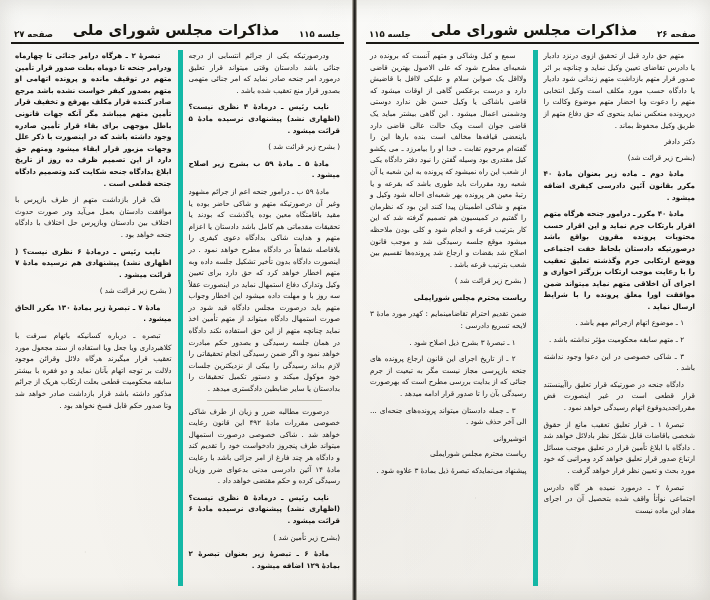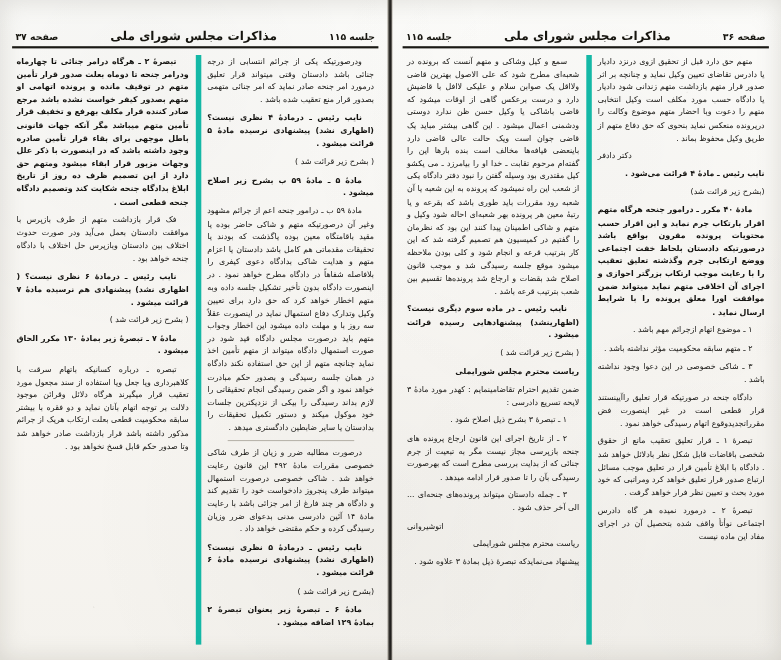--- a/index.html
+++ b/index.html
@@ -48,21 +48,21 @@
     justify-content:space-between;
     font-size:8.5px;
     font-weight:bold;
     color:#16150f;
     letter-spacing:0px;
     padding:0 5px 2px 5px;
     height:13px;
     box-sizing:border-box;
   }
   .hdr-side{white-space:nowrap;}
-  .hdr-center{white-space:nowrap;font-size:11px;}
+  .hdr-center{white-space:nowrap;font-size:15px;}
   .header-rule{
     height:2px;
     background:#1a1915;
     margin:1px 2px 6px 2px;
   }
   .columns{
     direction:rtl;
     display:flex;
     flex-direction:row;
     gap:0px;
@@ -84,21 +84,21 @@
     color:#141310;
     margin:0 0 5px 0;
     text-indent:0;
   }
   .para.indent{text-indent:11px;}
   .para.center{text-align:right;text-indent:0;}
   .para.rightish{text-indent:0;}
   .lead{font-weight:bold;}
   .sig{
     direction:rtl;
-    text-align:left;
+    text-align:right;
     font-size:7.2px;
     line-height:11.6px;
     color:#141310;
     margin:3px 0 4px 0;
   }
   .rule-short{
     height:1px;background:#b9b5ac;margin:4px 18px 5px 18px;
   }
   
   .speckle{
@@ -136,21 +136,21 @@
 
       <div class="col first">
         <p class="para indent">ودرصورتیکه یکی از جرائم انتسابی از درجه جنائی باشد دادستان وقتی میتواند قرار تعلیق درمورد امر جنحه صادر نماید که امر جنائی متهمی بصدور قرار منع تعقیب شده باشد .</p>
         <p class="para indent lead">نایب رئیس ـ درمادهٔ ۴ نظری نیست؟ (اظهاری نشد) پیشنهادی نرسیده مادهٔ ۵ قرائت میشود .</p>
         <p class="para center">( بشرح زیر قرائت شد )</p>
         <p class="para indent lead">مادهٔ ۵ ـ مادهٔ ۵۹ ب بشرح زیر اصلاح میشود .</p>
         <p class="para indent">مادهٔ ۵۹ ب ـ درامور جنحه اعم از جرائم مشهود وغیر آن درصورتیکه متهم و شاکی حاضر بوده یا مقید باقامتگاه معین بوده یاگذشت که بودند یا تحقیقات مقدماتی هم کامل باشد دادستان یا اعزام متهم و هدایت شاکی بدادگاه دعوی کیفری را بلافاصله شفاهاً در دادگاه مطرح خواهد نمود . در اینصورت دادگاه بدون تأخیر تشکیل جلسه داده وبه متهم اخطار خواهد کرد که حق دارد برای تعیین وکیل وتدارک دفاع استمهال نماید در اینصورت عقلاً سه روز با و مهلت داده میشود این اخطار وجواب متهم باید درصورت مجلس دادگاه قید شود در صورت استمهال دادگاه میتواند از متهم تأمین اخذ نماید چنانچه متهم از این حق استفاده نکند دادگاه در همان جلسه رسیدگی و بصدور حکم مبادرت خواهد نمود و اگر ضمن رسیدگی انجام تحقیقاتی را لازم بداند رسیدگی را بیکی از نزدیکترین جلسات خود موکول میکند و دستور تکمیل تحقیقات را بدادستان یا سایر ضابطین دادگستری میدهد .</p>
         <div class="rule-short"></div>
         <p class="para indent">درصورت مطالبه ضرر و زیان از طرف شاکی خصوصی مقررات مادهٔ ۴۹۲ این قانون رعایت خواهد شد . شاکی خصوصی درصورت استمهال میتواند طرف پنجروز دادخواست خود را تقدیم کند و دادگاه هر چند فارغ از امر جزائی باشد با رعایت مادهٔ ۱۴ آئین دادرسی مدنی بدعوای ضرر وزیان رسیدگی کرده و حکم مقتضی خواهد داد .</p>
         <p class="para indent lead">نایب رئیس ـ درمادهٔ ۵ نظری نیست؟ (اظهاری نشد) پیشنهادی نرسیده مادهٔ ۶ قرائت میشود .</p>
-        <p class="para center">(بشرح زیر قرائت شد )</p>
+        <p class="para center">(بشرح زیر تأمین شد )</p>
         <p class="para indent lead">مادهٔ ۶ ـ تبصرهٔ زیر بعنوان تبصرهٔ ۲ بمادهٔ ۱۲۹ اضافه میشود .</p>
       </div>
 
       <div class="col">
         <p class="para indent lead">تبصرهٔ ۲ ـ هرگاه درامر جنائی تا چهارماه ودرامر جنحه تا دوماه بعلت صدور قرار تأمین متهم در توقیف مانده و پرونده اتهامی او متهم بصدور کیفر خواست نشده باشد مرجع صادر کننده قرار مکلف بهرفع و تخفیف قرار تأمین متهم میباشد مگر آنکه جهات قانونی باطل موجهی برای بقاء قرار تأمین صادره وجود داشته باشد که در اینصورت با ذکر علل وجهات مزبور قرار ابقاء میشود ومتهم حق دارد از این تصمیم ظرف ده روز از تاریخ ابلاغ بدادگاه جنحه شکایت کند وتصمیم دادگاه جنحه قطعی است .</p>
         <p class="para indent">فک قرار بازداشت متهم از طرف بازپرس با موافقت دادستان بعمل می‌آید ودر صورت حدوث اختلاف بین دادستان وبازپرس حل اختلاف با دادگاه جنحه خواهد بود .</p>
         <p class="para indent lead">نایب رئیس ـ درمادهٔ ۶ نظری نیست؟ ( اظهاری نشد) پیشنهادی هم نرسیده مادهٔ ۷ قرائت میشود .</p>
         <p class="para center">( بشرح زیر قرائت شد )</p>
         <p class="para indent lead">مادهٔ ۷ ـ تبصرهٔ زیر بمادهٔ ۱۳۰ مکرر الحاق میشود .</p>
         <p class="para indent">تبصره ـ درباره کسانیکه باتهام سرقت با کلاهبرداری ویا جعل ویا استفاده از سند مجعول مورد تعقیب قرار میگیرند هرگاه دلائل وقرائن موجود دلالت بر توجه اتهام بآنان نماید و دو فقره با بیشتر سابقه محکومیت قطعی بعلت ارتکاب هریک از جرائم مذکور داشته باشد قرار بازداشت صادر خواهد شد وتا صدور حکم قابل فسخ نخواهد بود .</p>
@@ -166,34 +166,33 @@
       <span class="hdr-center">مذاکرات مجلس شورای ملی</span>
       <span class="hdr-side">جلسه ۱۱۵</span>
     </div>
     <div class="header-rule"></div>
 
     <div class="columns">
 
       <div class="col first">
         <p class="para indent">متهم حق دارد قبل از تحقیق ازوی درنزد دادیار یا دادرس تقاضای تعیین وکیل نماید و چنانچه بر اثر صدور قرار متهم بازداشت متهم زندانی شود دادیار یا دادگاه حسب مورد مکلف است وکیل انتخابی متهم را دعوت وبا احضار متهم موضوع وکالت را درپرونده منعکس نماید بنحوی که حق دفاع متهم از طریق وکیل محفوظ بماند .</p>
         <p class="sig">دکتر دادفر</p>
-        <p class="para center lead">نایب رئیس ـ مادهٔ ۴ قرائت می‌شود .</p>
         <p class="para center">(بشرح زیر قرائت شد)</p>
+        <p class="para indent lead">مادهٔ دوم ـ ماده زیر بعنوان مادهٔ ۴۰ مکرر بقانون آئین دادرسی کیفری اضافه میشود .</p>
         <p class="para indent lead">مادهٔ ۴۰ مکرر ـ درامور جنحه هرگاه متهم اقرار بارتکاب جرم نماید و این اقرار حسب محتویات پرونده مقرون بواقع باشد درصورتیکه دادستان بلحاظ خفت اجتماعی ووضع ارتکابی جرم وگذشته تعلیق تعقیب را با رعایت موجب ارتکاب بزرگتر احوازی و اجرای آن اخلاقی متهم نماید میتواند ضمن موافقت اورا معلق پرونده را با شرایط ارسال نماید .</p>
         <p class="para indent">۱ ـ موضوع اتهام ازجرائم مهم باشد .</p>
         <p class="para indent">۲ ـ متهم سابقه محکومیت مؤثر نداشته باشد .</p>
         <p class="para indent">۳ ـ شاکی خصوصی در این دعوا وجود نداشته باشد .</p>
         <p class="para indent">دادگاه جنحه در صورتیکه قرار تعلیق راآیینستند قرار قطعی است در غیر اینصورت فض مقرراتجدیدوقوع اتهام رسیدگی خواهد نمود .</p>
         <p class="para indent">تبصرهٔ ۱ ـ قرار تعلیق تعقیب مانع از حقوق شخصی باقاضات قابل شکل نظر بادلائل خواهد شد . دادگاه با ابلاغ تأمین قرار در تعلیق موجب مسائل ارتباع صدور قرار تعلیق خواهد کرد ومراتبی که خود مورد بحث و تعیین نظر فرار خواهد گرفت .</p>
         <p class="para indent">تبصرهٔ ۲ ـ درمورد نمیده هر گاه دادرس اجتماعی نوأتأ واقف شده بتحصیل آن در اجرای مفاد این ماده نیست</p>
       </div>
 
       <div class="col">
         <p class="para indent">سمع و کیل وشاکی و متهم آنست که برونده در شعبه‌ای مطرح شود که علی الاصول بهترین قاضی ولااقل یک صوابن سلام و علیکی لاافل با قاضیش دارد و درست برعکس گاهی از اوقات میشود که قاضی باشاکی یا وکیل حسن ظن ندارد دوستی ودشمنی اعمال میشود . این گاهی بیشتر مباید یک قاضی جوان است ویک حالت عالی قاضی دارد باینعضی قیافه‌ها مخالف است بنده بارها این را گفته‌ام مرحوم تقابت ـ خدا او را بیامرزد ـ می یکشو کیل مقتدری بود وسیله گفتن را نبود دفتر دادگاه یکی از شعب این راه نمیشود که پرونده به این شعبه یا آن شعبه رود مقررات باید طوری باشد که بقرعه و یا رتبهٔ معین هر پرونده بهر شعبه‌ای احاله شود وکیل و متهم و شاکی اطمینان پیدا کنند این بود که نظرمان را گفتیم در کمیسیون هم تصمیم گرفته شد که این کار بترتیب قرعه و انجام شود و کلی بودن ملاحظه میشود موقع جلسه رسیدگی شد و موجب قانون اصلاح شد بقضات و ارجاع شد پرونده‌ها تقسیم بین شعب بترتیب قرعه باشد .</p>
-        <p class="para indent lead">نایب رئیس ـ در ماده سوم دیگری نیست؟ (اظهارینشد) پیشنهادهایی رسیده قرائت میشود .</p>
         <p class="para center">( بشرح زیر قرائت شد )</p>
         <p class="para center lead">ریاست محترم مجلس شورایملی</p>
         <p class="para rightish">ضمن تقدیم احترام تقاضامینمایم : کهدر مورد مادهٔ ۳ لایحه تسریع دادرسی :</p>
         <p class="para indent">۱ ـ تبصرهٔ ۳ بشرح ذیل اصلاح شود .</p>
         <p class="para indent">۲ ـ از تاریخ اجرای این قانون ارجاع پرونده های جنحه بازپرسی مجاز نیست مگر به تبعیت از جرم جنائی که از بدایت بررسی مطرح است که بهرصورت رسیدگی بآن را تا صدور قرار ادامه میدهد .</p>
         <p class="para indent">۳ ـ جمله دادستان میتواند پرونده‌های جنحه‌ای ... الی آخر حذف شود .</p>
         <p class="sig">اتوشیروانی</p>
         <p class="para center">ریاست محترم مجلس شورایملی</p>
         <p class="para center">پیشنهاد می‌نمایدکه تبصرهٔ ذیل بمادهٔ ۳ علاوه شود .</p>
       </div>

